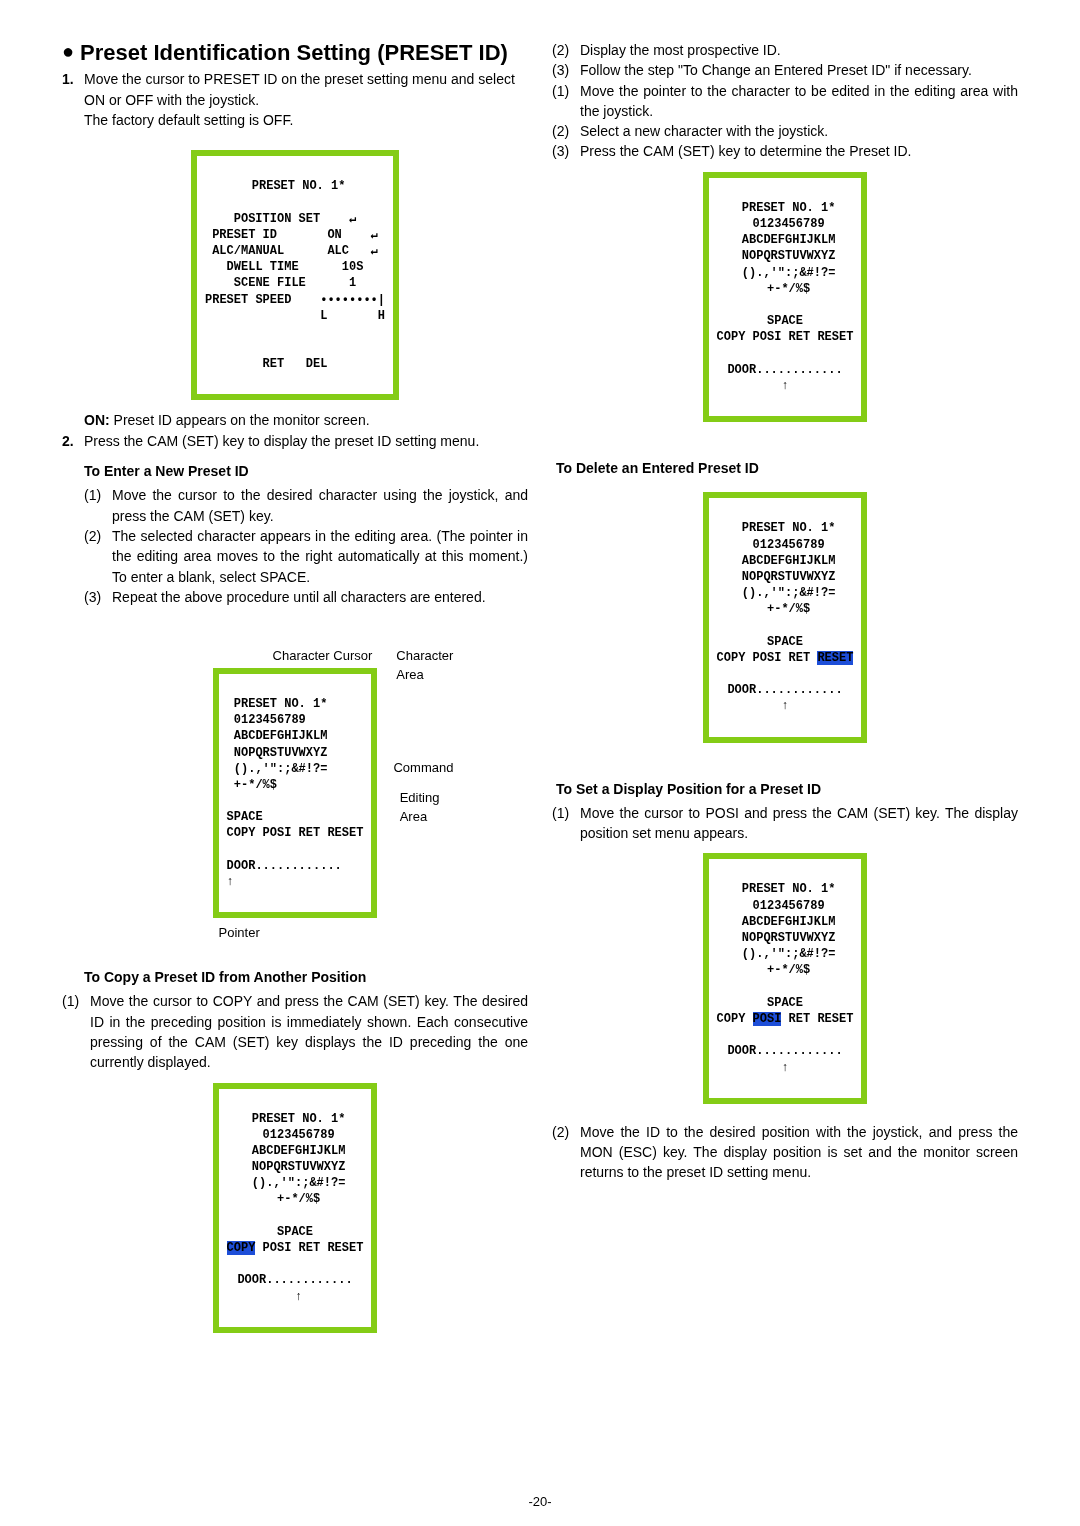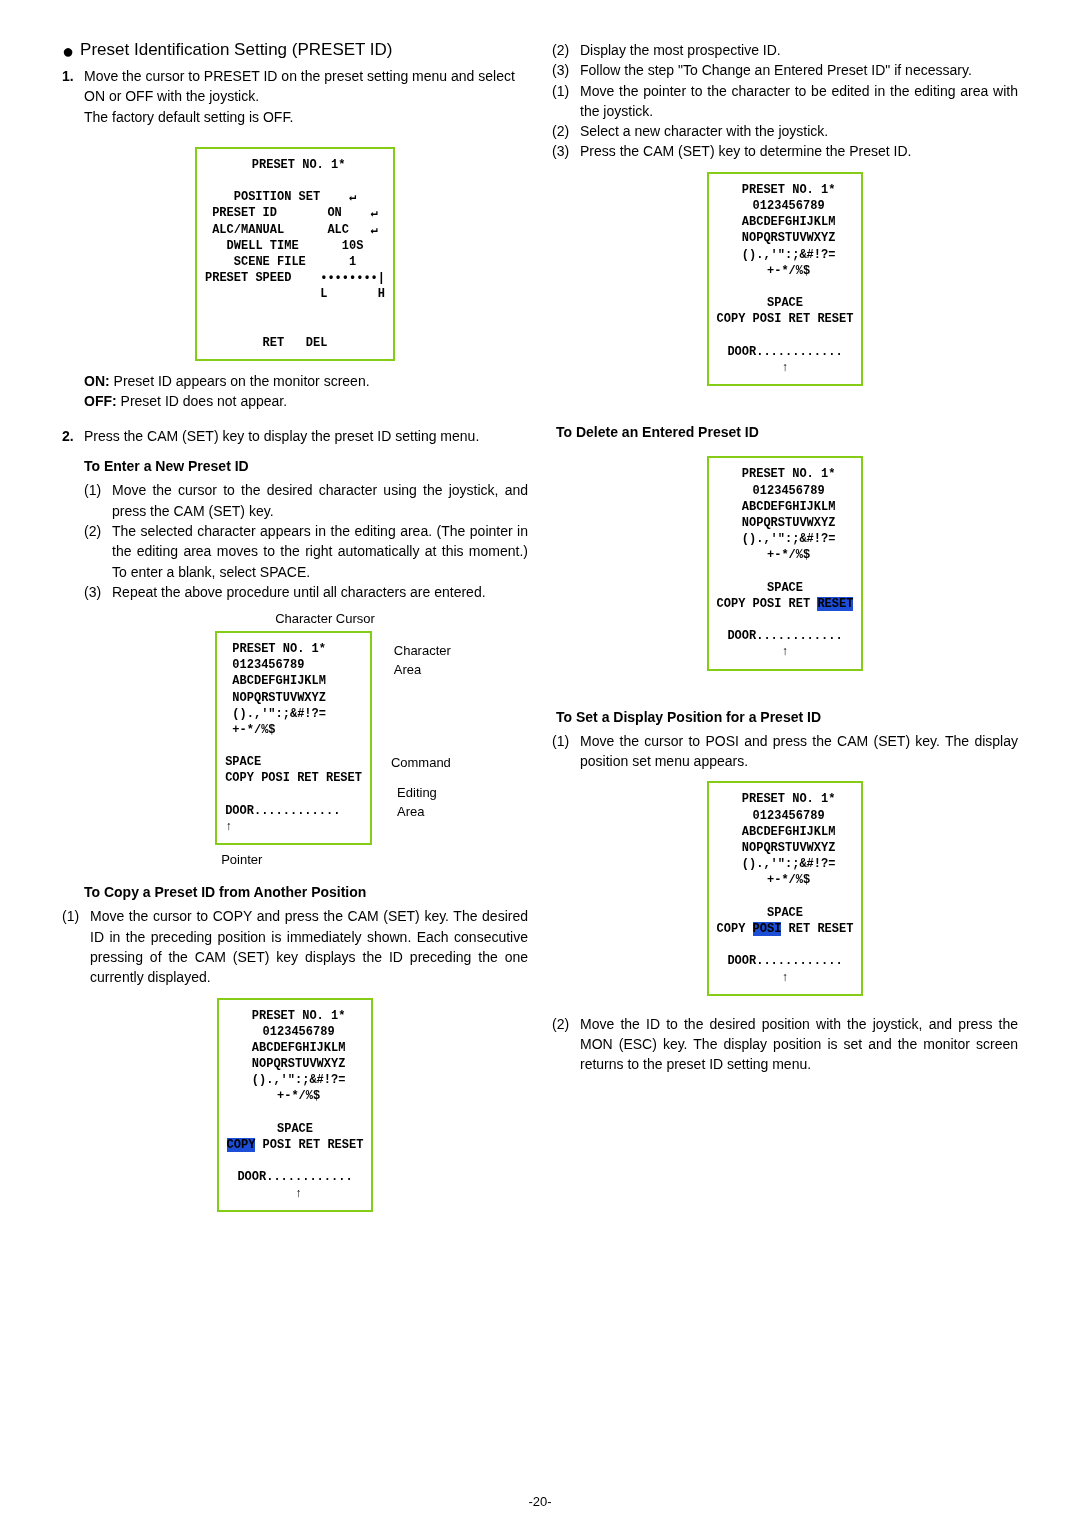--- a/index.html
+++ b/index.html
@@ -10,36 +10,36 @@
       font-size: 14px;
       line-height: 1.45;
       color: #000;
       display: flex;
       padding: 40px 50px 20px 50px;
       position: relative;
     }
     .col { width: 50%; padding: 0 12px; }
     .bullet-heading { display: flex; align-items: flex-start; margin-bottom: 4px; }
     .bullet { font-size: 20px; margin-right: 6px; line-height: 1.1; }
-    .heading { font-size: 17px; font-weight: normal; line-height: 1.15; }
+    .heading { font-size: 22px; font-weight: bold; line-height: 1.15; }
     .num-item { display: flex; margin-bottom: 10px; }
     .num-item .n { font-weight: bold; margin-right: 6px; min-width: 16px; }
     .num-item .t { flex: 1; }
     .sub-item { display: flex; text-align: justify; }
     .sub-item .sn { margin-right: 6px; min-width: 22px; }
     .sub-item .st { flex: 1; }
     .subheading { font-weight: bold; margin-top: 10px; margin-bottom: 4px; font-size: 14px; }
     .para { margin-bottom: 6px; text-align: justify; }
     .indent { margin-left: 22px; }
     .menu-box {
-      border: 2px solid #84cc16;
+      border: 6px solid #84cc16;
       font-family: "Courier New", monospace;
       font-size: 12px;
       font-weight: bold;
-      padding: 8px 8px;
+      padding: 22px 8px;
       white-space: pre;
       line-height: 1.35;
       display: inline-block;
       margin: 10px 0;
     }
     .menu-wrap { text-align: center; }
     .hl { background: #1d4ed8; }
     .labels { font-size: 13px; position: relative; }
     .label-text { position: absolute; font-family: Arial; font-weight: normal; white-space: nowrap; }
     .pagenum { position: absolute; bottom: 14px; left: 0; right: 0; text-align: center; font-size: 13px; }
@@ -71,21 +71,20 @@
 DWELL TIME      10S
 SCENE FILE      1
 PRESET SPEED    ••••••••|
                 L       H
 
 
 RET   DEL</span></div>
   </div>
 
   <p class="indent"><b>ON:</b><span> Preset ID appears on the monitor screen.</span></p>
-  <p class="indent" style="margin-bottom:14px;"><b>OFF:</b><span> Preset ID does not appear.</span></p>
 
   <div class="num-item">
     <span class="n">2.</span>
     <div class="t">
         <p style="text-align:justify;">Press the CAM (SET) key to display the preset ID setting menu.</p>
       </div>
   </div>
 
   <div class="indent">
     <div class="subheading">To Enter a New Preset ID</div>
@@ -98,21 +97,21 @@
         <span class="st">The selected character appears in the editing area. (The pointer in the editing area moves to the right automatically at this moment.) To enter a blank, select SPACE.</span>
       </div>
     <div class="sub-item">
         <span class="sn">(3)</span>
         <span class="st">Repeat the above procedure until all characters are entered.</span>
       </div>
   </div>
 
   <div class="menu-wrap labels" style="margin-top:8px;">
     <div class="diagram-container">
-      <div style="font-family:Arial; font-weight:normal; font-size:13px; padding-left:60px; margin-bottom:2px;"><span>Character Cursor</span></div>
+      <div style="font-family:Arial; font-weight:normal; font-size:13px; padding-left:60px; margin-bottom:2px;margin-top:32px;"><span>Character Cursor</span></div>
       <div class="menu-box" style="margin:0;"><span> PRESET NO. 1*
  0123456789
  ABCDEFGHIJKLM
  NOPQRSTUVWXYZ
  ().,'":;&amp;#!?=
  +-*/%$
 
 SPACE
 COPY POSI RET RESET
 
@@ -120,21 +119,21 @@
 ↑</span></div>
       <span class="label-text" style="top:32px; right:-76px; white-space:pre;">Character
 Area</span>
       <span class="label-text" style="top:144px; right:-76px;">Command</span>
       <span class="label-text" style="top:174px; right:-62px; white-space:pre;">Editing
 Area</span>
       <div style="font-family:Arial; font-weight:normal; font-size:13px; margin-top:6px; padding-left:6px;"><span>Pointer</span></div>
     </div>
   </div>
 
-  <div class="indent" style="margin-top:12px;">
+  <div class="indent" style="margin-top:24px;">
     <div class="subheading">To Copy a Preset ID from Another Position</div>
   </div>
   <div class="sub-item">
       <span class="sn">(1)</span>
       <span class="st">Move the cursor to COPY and press the CAM (SET) key. The desired ID in the preceding position is immediately shown. Each consecutive pressing of the CAM (SET) key displays the ID preceding the one currently displayed.</span>
     </div>
 
   <div class="menu-wrap">
     <div class="menu-box"><span> PRESET NO. 1*
  0123456789

